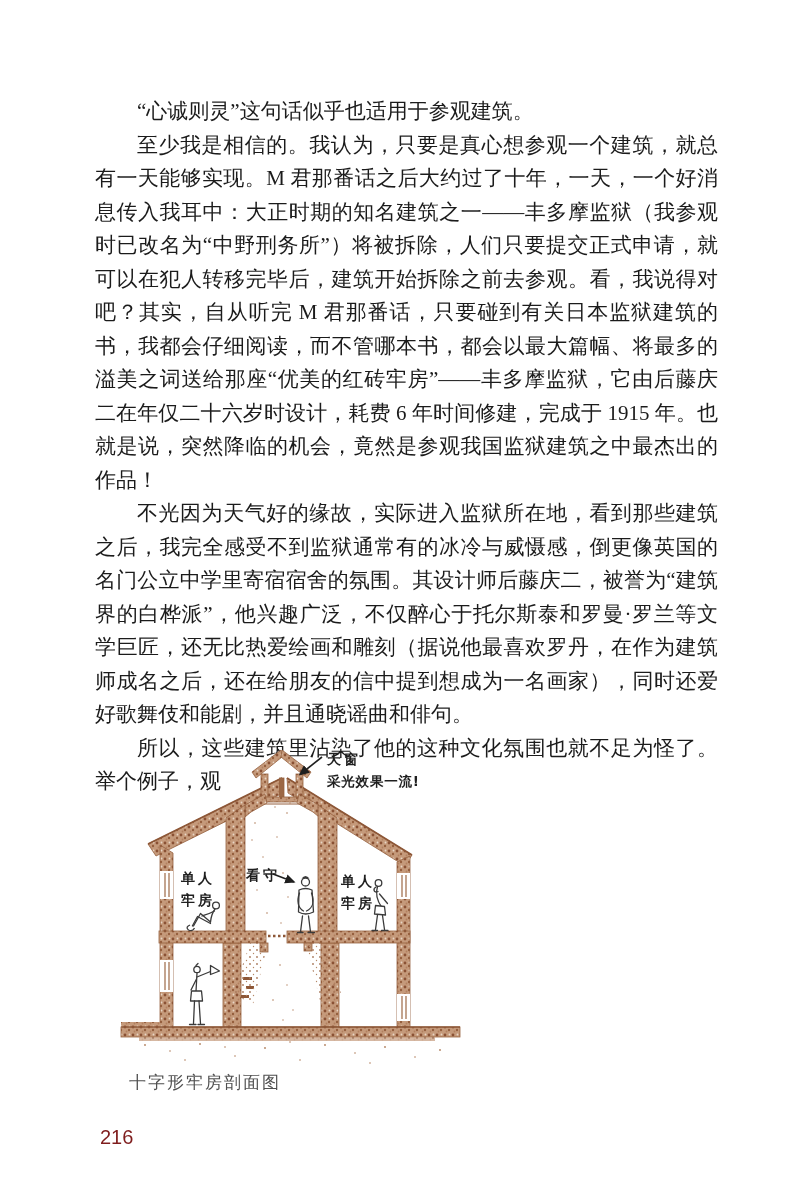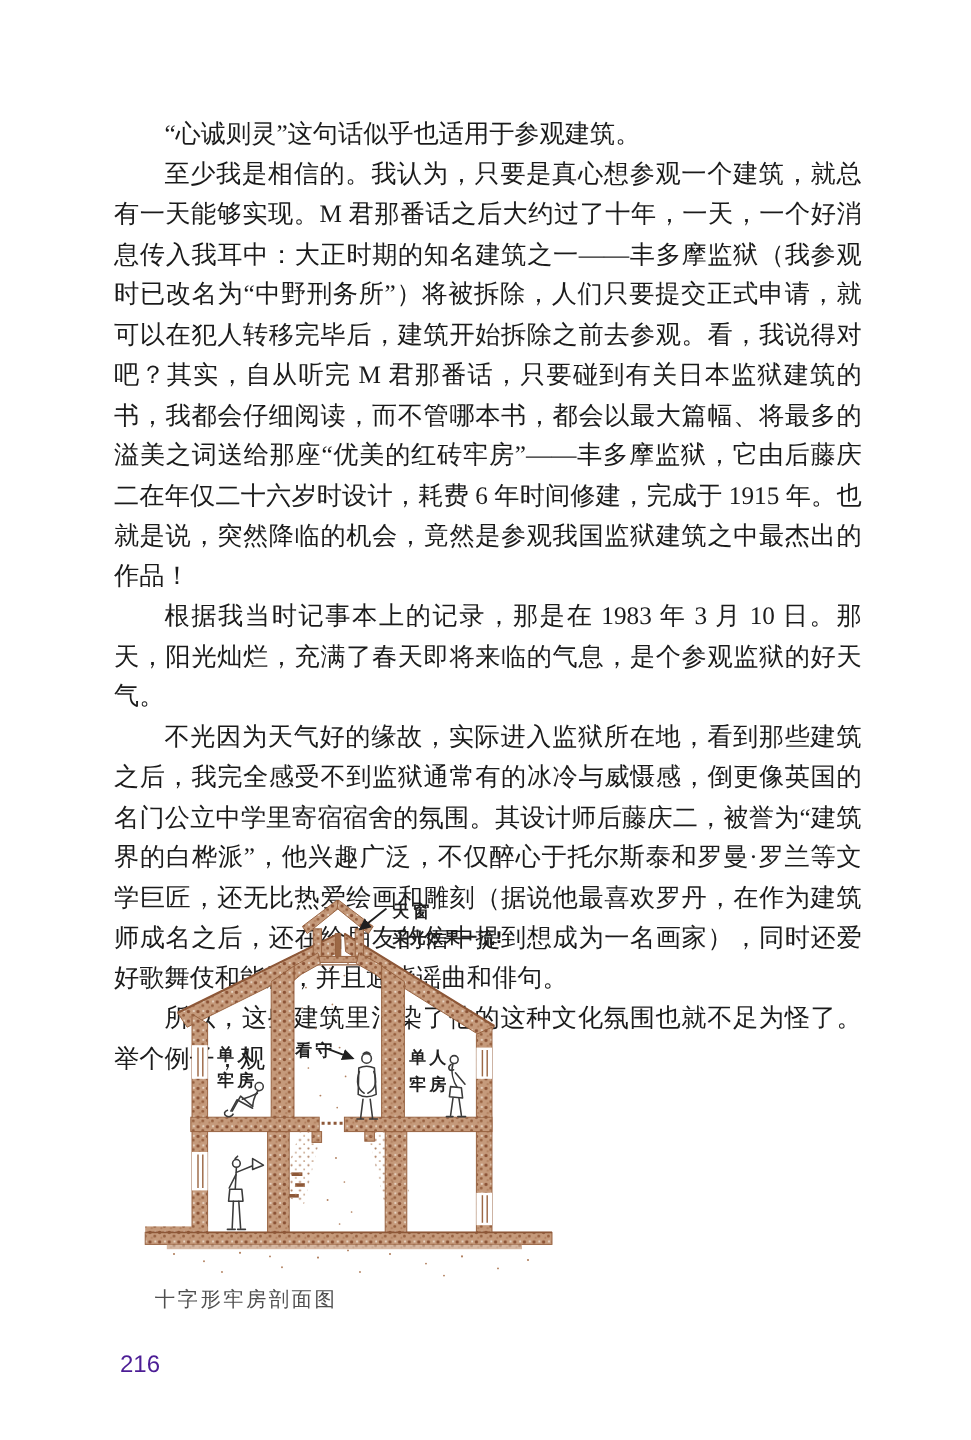--- a/index.html
+++ b/index.html
@@ -6,39 +6,38 @@
   .page{position:relative;width:809px;height:1200px;background:#ffffff;overflow:hidden;
         font-family:"Liberation Serif",serif;}
   .text-block{position:absolute;left:95px;top:95px;width:623px;
         font-size:21px;line-height:33.5px;color:#1b1b1b;text-align:justify;}
   .text-block p{margin:0;text-indent:2em;}
   .figure-wrap{position:absolute;left:115px;top:745px;width:490px;height:335px;font-weight:bold;}
   .figure-caption{position:absolute;left:129px;top:1071px;
         font-family:Liberation Sans, sans-serif;font-size:17px;
         letter-spacing:2px;color:#4f4f4f;}
   .page-number{position:absolute;left:100px;top:1126px;
-        font-family:"Liberation Sans",sans-serif;font-size:20px;color:#4c1d95;}
+        font-family:"Liberation Sans",sans-serif;font-size:20px;color:#7f1d1d;}
   svg text{font-family:"DejaVu Sans",sans-serif;fill:#1f1f1f;}
   .lbl{font-size:14px;letter-spacing:3px;}
   .lbl-note{font-size:13.5px;letter-spacing:0.8px;}
   .bld{stroke:#96613f;stroke-width:0.8;}
   .fig{stroke:#3a3a3a;stroke-width:1.3;fill:none;stroke-linecap:round;stroke-linejoin:round;}
   .figw{stroke:#3a3a3a;stroke-width:1.3;fill:#ffffff;stroke-linejoin:round;}
   .arrow{stroke:#1f1f1f;stroke-width:1.6;fill:none;}
   .winline{stroke:#9c6845;stroke-width:1.2;}
 </style>
 </head>
 <body>
 
 <div class="page">
 
   <div class="text-block">
     <p>“心诚则灵”这句话似乎也适用于参观建筑。</p>
     <p>至少我是相信的。我认为，只要是真心想参观一个建筑，就总有一天能够实现。M 君那番话之后大约过了十年，一天，一个好消息传入我耳中：大正时期的知名建筑之一——丰多摩监狱（我参观时已改名为“中野刑务所”）将被拆除，人们只要提交正式申请，就可以在犯人转移完毕后，建筑开始拆除之前去参观。看，我说得对吧？其实，自从听完 M 君那番话，只要碰到有关日本监狱建筑的书，我都会仔细阅读，而不管哪本书，都会以最大篇幅、将最多的溢美之词送给那座“优美的红砖牢房”——丰多摩监狱，它由后藤庆二在年仅二十六岁时设计，耗费 6 年时间修建，完成于 1915 年。也就是说，突然降临的机会，竟然是参观我国监狱建筑之中最杰出的作品！</p>
-    <p>根据我当时记事本上的记录，那是在 1983 年 3 月 10 日。那天，阳光灿烂，充满了春天即将来临的气息，是个参观监狱的好天气。</p>
     <p>不光因为天气好的缘故，实际进入监狱所在地，看到那些建筑之后，我完全感受不到监狱通常有的冰冷与威慑感，倒更像英国的名门公立中学里寄宿宿舍的氛围。其设计师后藤庆二，被誉为“建筑界的白桦派”，他兴趣广泛，不仅醉心于托尔斯泰和罗曼·罗兰等文学巨匠，还无比热爱绘画和雕刻（据说他最喜欢罗丹，在作为建筑师成名之后，还在给朋友的信中提到想成为一名画家），同时还爱好歌舞伎和能剧，并且通晓谣曲和俳句。</p>
     <p>所以，这些建筑里沾染了他的这种文化氛围也就不足为怪了。举个例子，观</p>
   </div>
 
   <div class="figure-wrap">
     <svg width="490" height="335" viewBox="0 0 490 335">
       <defs>
         <pattern id="stipple" patternUnits="userSpaceOnUse" width="8" height="8">
           <rect width="8" height="8" fill="#c59a7b"></rect>
           <circle cx="2" cy="2" r="1.4" fill="#8a5134"></circle>

